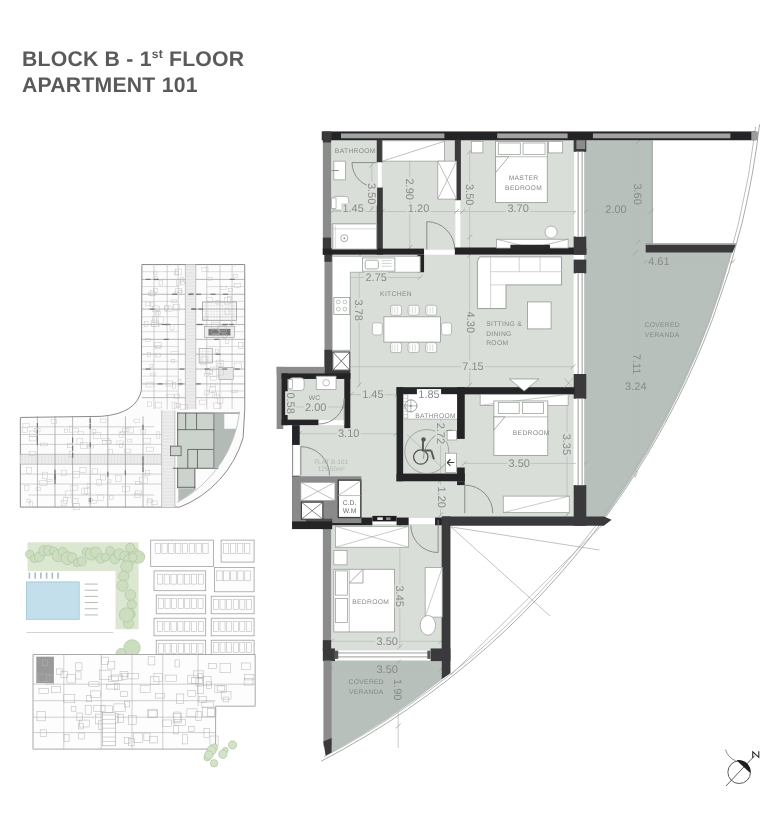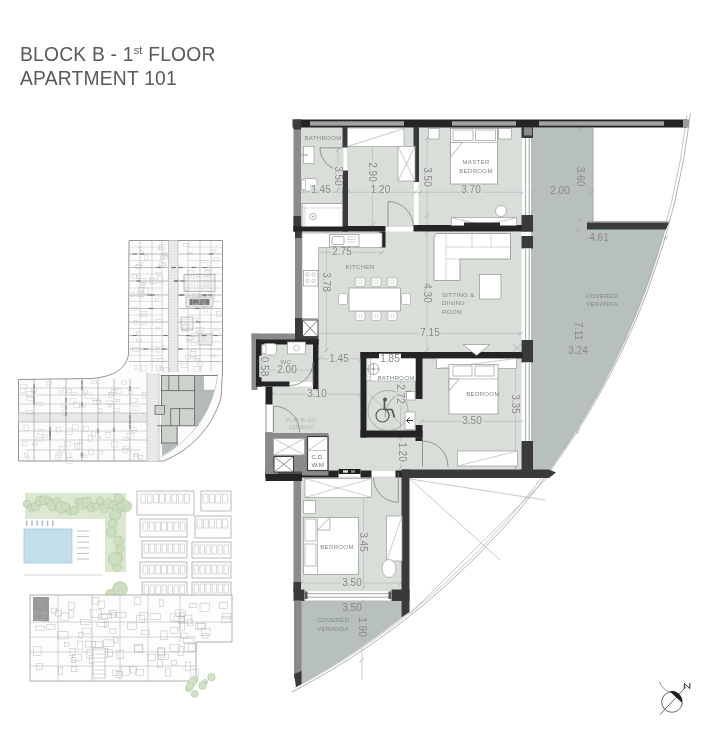--- a/index.html
+++ b/index.html
@@ -1,17 +1,17 @@
 <!DOCTYPE html>
 <html><head>
 <meta charset="utf-8">
 <style>
 html,body{margin:0;padding:0;background:#ffffff;}
 #page{position:relative;width:707px;height:749px;overflow:hidden;background:#ffffff;font-family:"Liberation Sans",sans-serif;}
-.title{position:absolute;left:20px;top:39px;font-size:19.3px;font-weight:normal;color:#5a5a5c;line-height:23.5px;letter-spacing:0.2px;}
+.title{position:absolute;left:20px;top:39px;font-size:19.3px;font-weight:bold;color:#5a5a5c;line-height:23.5px;letter-spacing:0.2px;}
 .title sup{font-size:11px;}
 svg text{font-family:"Liberation Sans",sans-serif;}
 .dim{fill:#8a8a8a;font-size:10px;}
 .rlabel{fill:#848a85;font-size:6.1px;letter-spacing:0.3px;}
 </style>
 </head>
 <body>
 <div id="page">
 
 <div class="title">BLOCK B - 1<sup>st</sup> FLOOR<br>APARTMENT 101</div>

